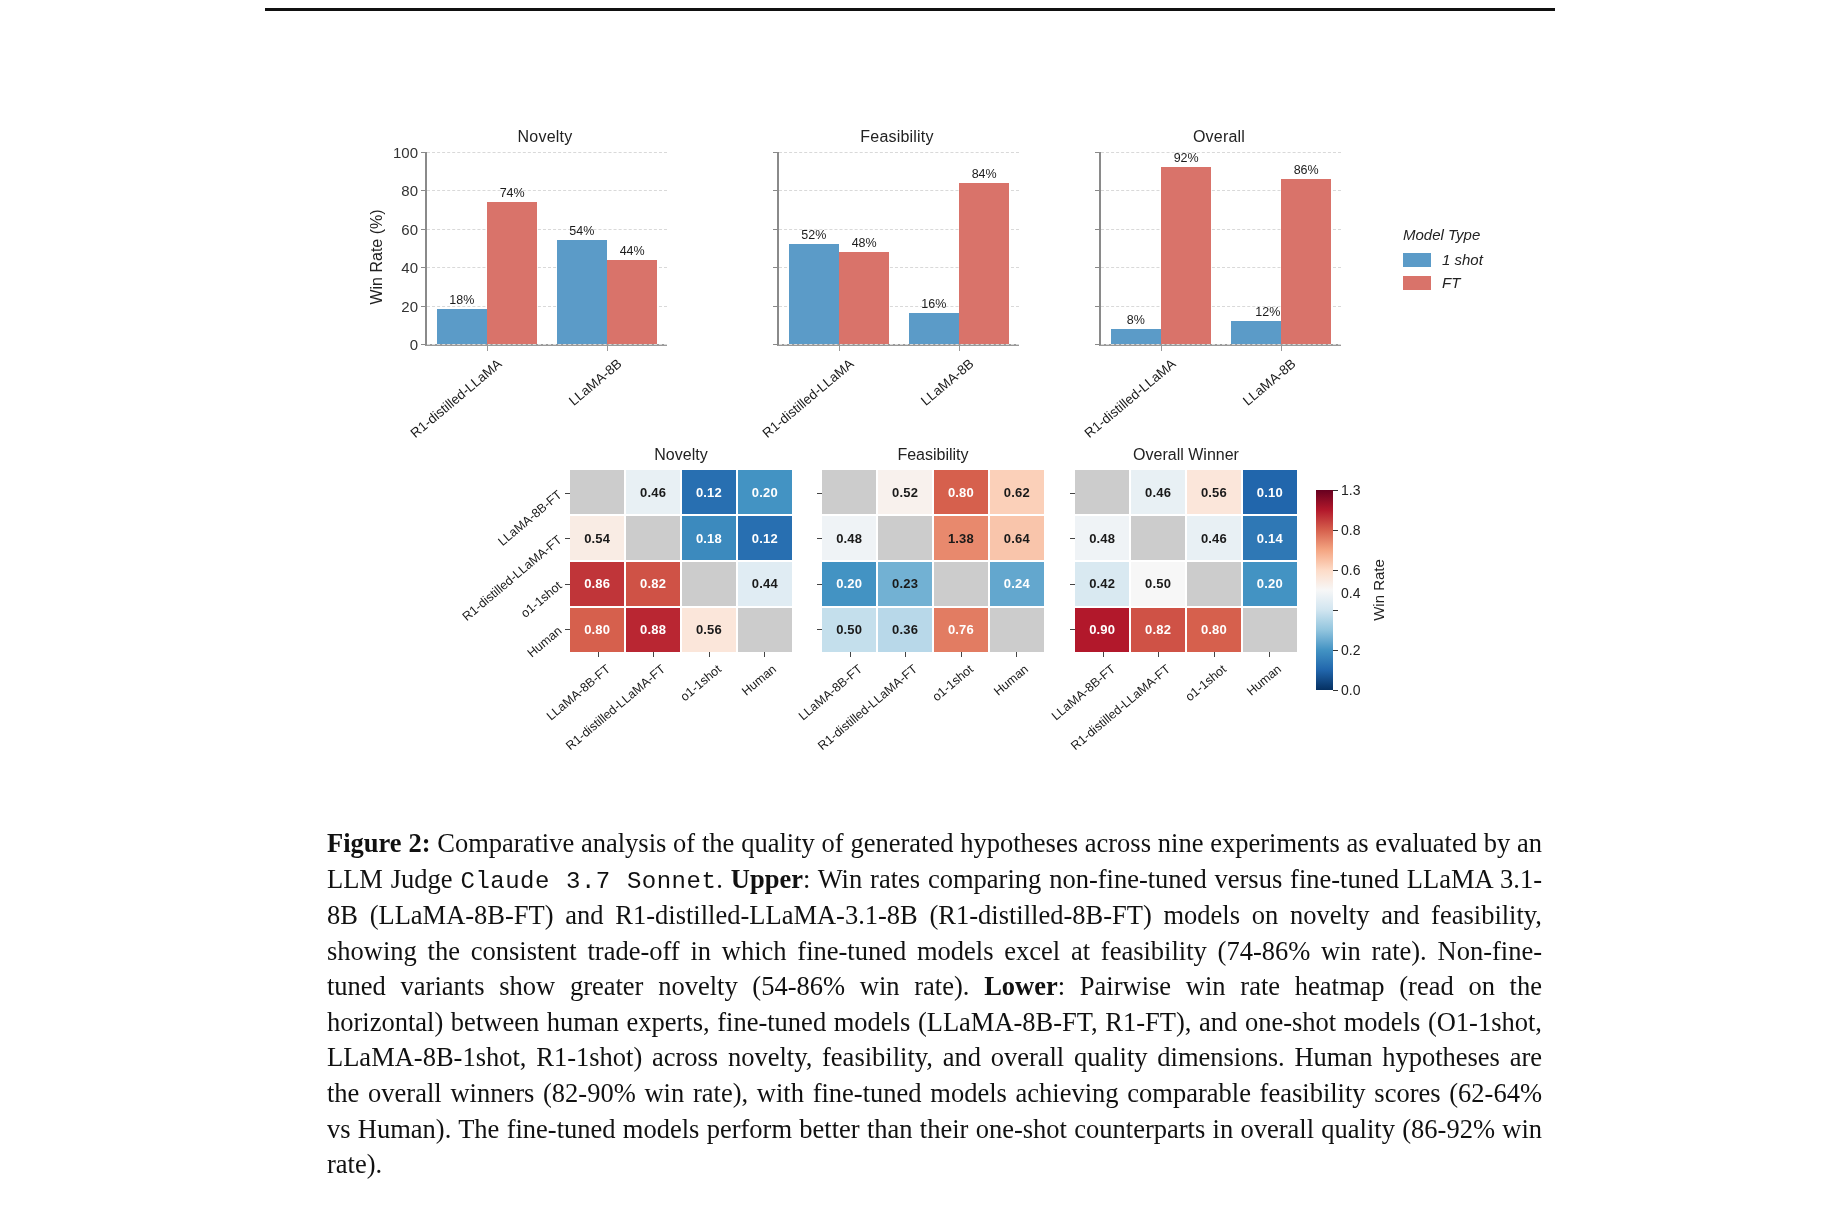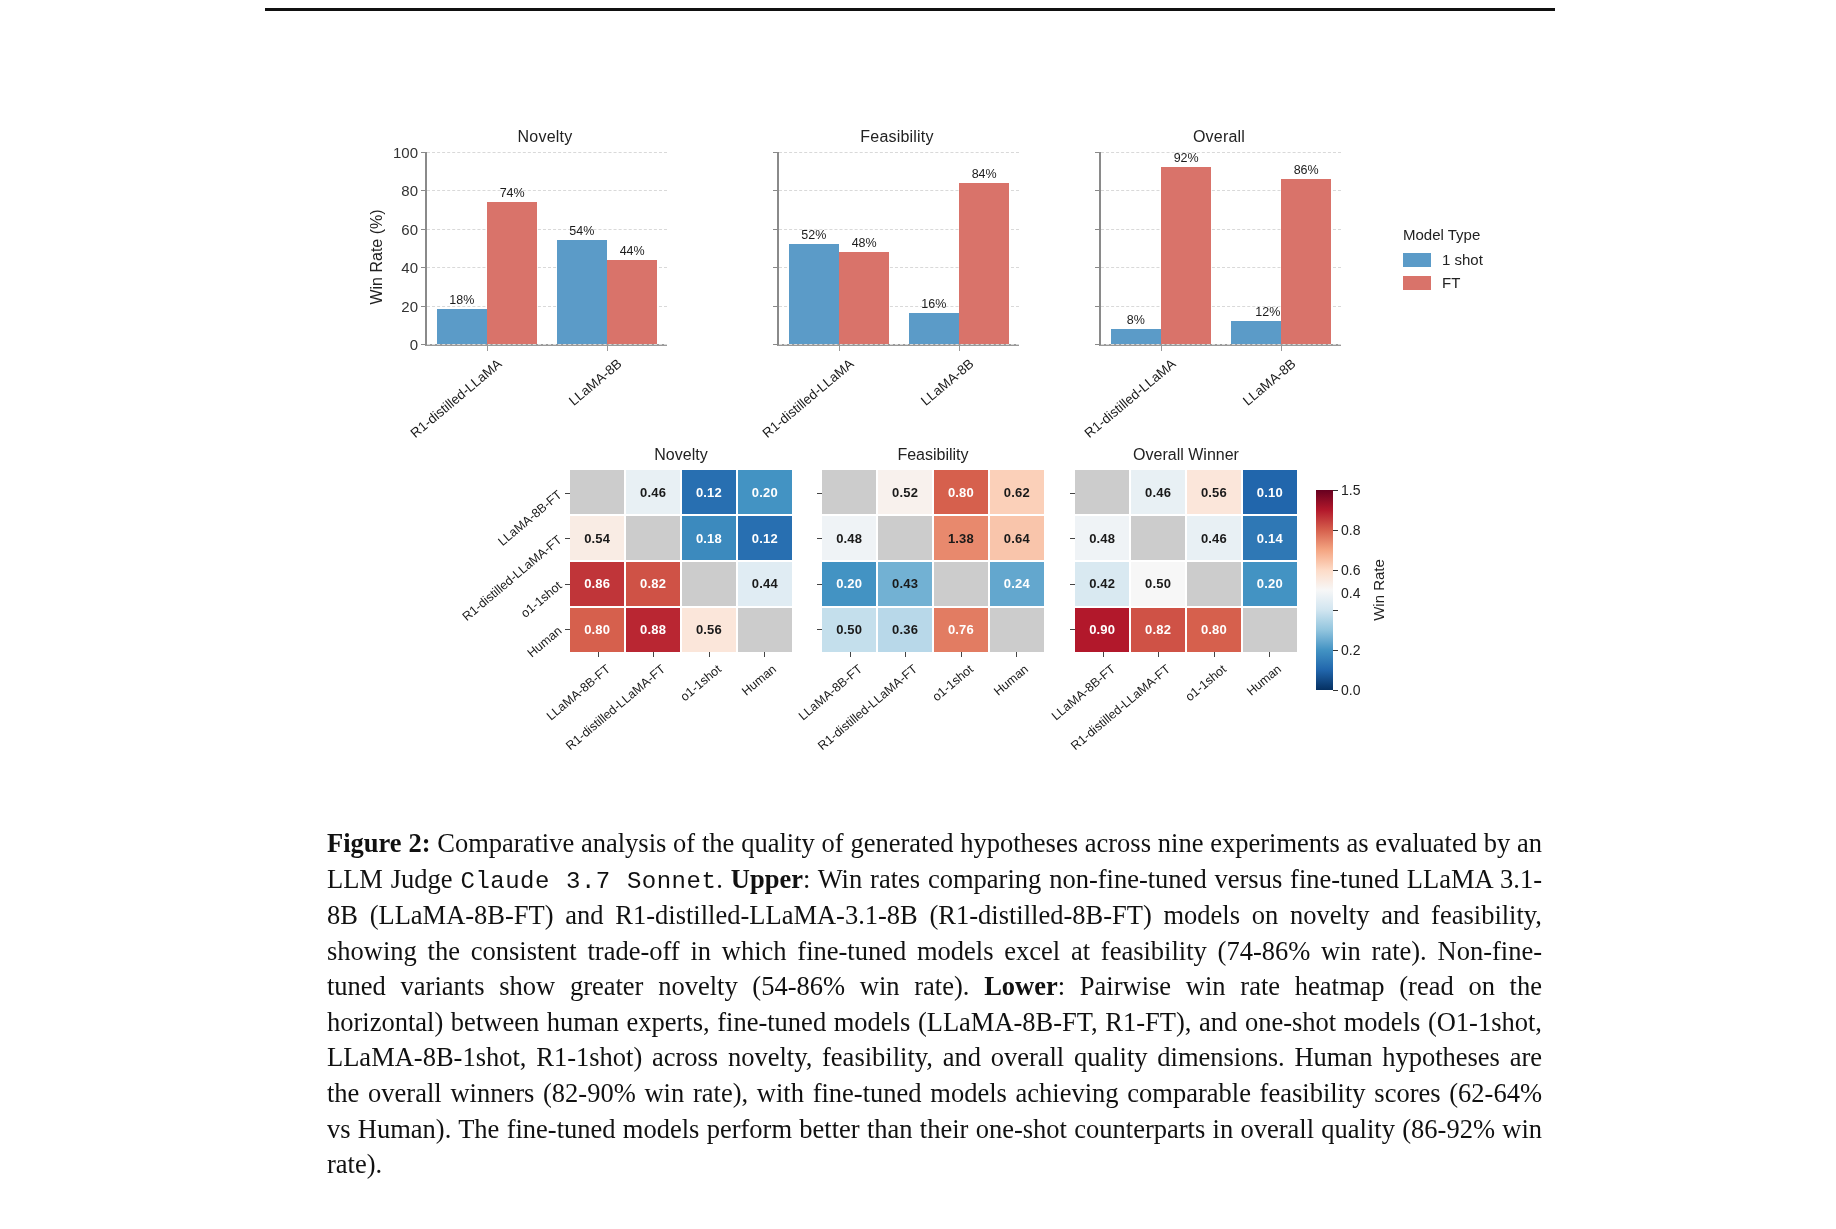--- a/index.html
+++ b/index.html
@@ -99,20 +99,21 @@
     transform-origin: center center;
     transform: rotate(-90deg);
   }
 
   
   #bar-legend {
     position: absolute;
     left: 1403px; top: 98px;
     font-size: 15px;
     color: #222;
+    font-style: italic;
   }
   #bar-legend .legend-title {
     font-size: 15px;
     margin-bottom: 8px;
     color: #222;
   }
   #bar-legend .legend-row {
     display: flex;
     align-items: center;
     margin-bottom: 6px;
@@ -351,21 +352,21 @@
         <span>FT</span>
       </div>
     </div>
   </div>
 
 <div id="heatmap-figure">
   <div id="colorbar-wrap">
     <div id="colorbar-bar" style="background: linear-gradient(rgb(103, 0, 31) 0%, rgb(141, 12, 37) 5%, rgb(178, 24, 43) 10%, rgb(196, 60, 60) 15%, rgb(214, 96, 77) 20%, rgb(229, 131, 104) 25%, rgb(244, 165, 130) 30%, rgb(249, 192, 164) 35%, rgb(253, 219, 199) 40%, rgb(250, 233, 223) 45%, rgb(247, 247, 247) 50%, rgb(228, 238, 244) 55%, rgb(209, 229, 240) 60%, rgb(177, 213, 231) 65%, rgb(146, 197, 222) 70%, rgb(107, 172, 209) 75%, rgb(67, 147, 195) 80%, rgb(50, 125, 184) 85%, rgb(33, 102, 172) 90%, rgb(19, 75, 135) 95%, rgb(5, 48, 97) 100%);"></div>
     <div id="colorbar-title">Win Rate</div>
   <div class="cb-tick" style="top: 0px;"></div>
-      <div class="cb-tick-label" style="top: 0px;">1.5</div>
+      <div class="cb-tick-label" style="top: 0px;">1.3</div>
       <div class="cb-tick" style="top: 40px;"></div>
       <div class="cb-tick-label" style="top: 40px;">0.8</div>
       <div class="cb-tick" style="top: 80px;"></div>
       <div class="cb-tick-label" style="top: 80px;">0.6</div>
       <div class="cb-tick" style="top: 120px;"></div>
       <div class="cb-tick-label" style="top: 103px;">0.4</div>
       <div class="cb-tick" style="top: 160px;"></div>
       <div class="cb-tick-label" style="top: 160px;">0.2</div>
       <div class="cb-tick" style="top: 200px;"></div>
       <div class="cb-tick-label" style="top: 200px;">0.0</div>
@@ -451,21 +452,21 @@
         <div class="hm-cell" style="background: rgb(232, 137, 109); color: rgb(26, 26, 26);">
           <span>1.38</span>
         </div>
         <div class="hm-cell" style="background: rgb(249, 197, 171); color: rgb(26, 26, 26);">
           <span>0.64</span>
         </div>
         <div class="hm-cell" style="background: rgb(67, 147, 195); color: rgb(255, 255, 255);">
           <span>0.20</span>
         </div>
         <div class="hm-cell" style="background: rgb(114, 177, 211); color: rgb(26, 26, 26);">
-          <span>0.43</span>
+          <span>0.23</span>
         </div>
         <div class="hm-cell" style="background: rgb(204, 204, 204);"></div>
         <div class="hm-cell" style="background: rgb(99, 167, 206); color: rgb(255, 255, 255);">
           <span>0.24</span>
         </div>
         <div class="hm-cell" style="background: rgb(196, 223, 236); color: rgb(26, 26, 26);">
           <span>0.50</span>
         </div>
         <div class="hm-cell" style="background: rgb(184, 216, 233); color: rgb(26, 26, 26);">
           <span>0.36</span>

